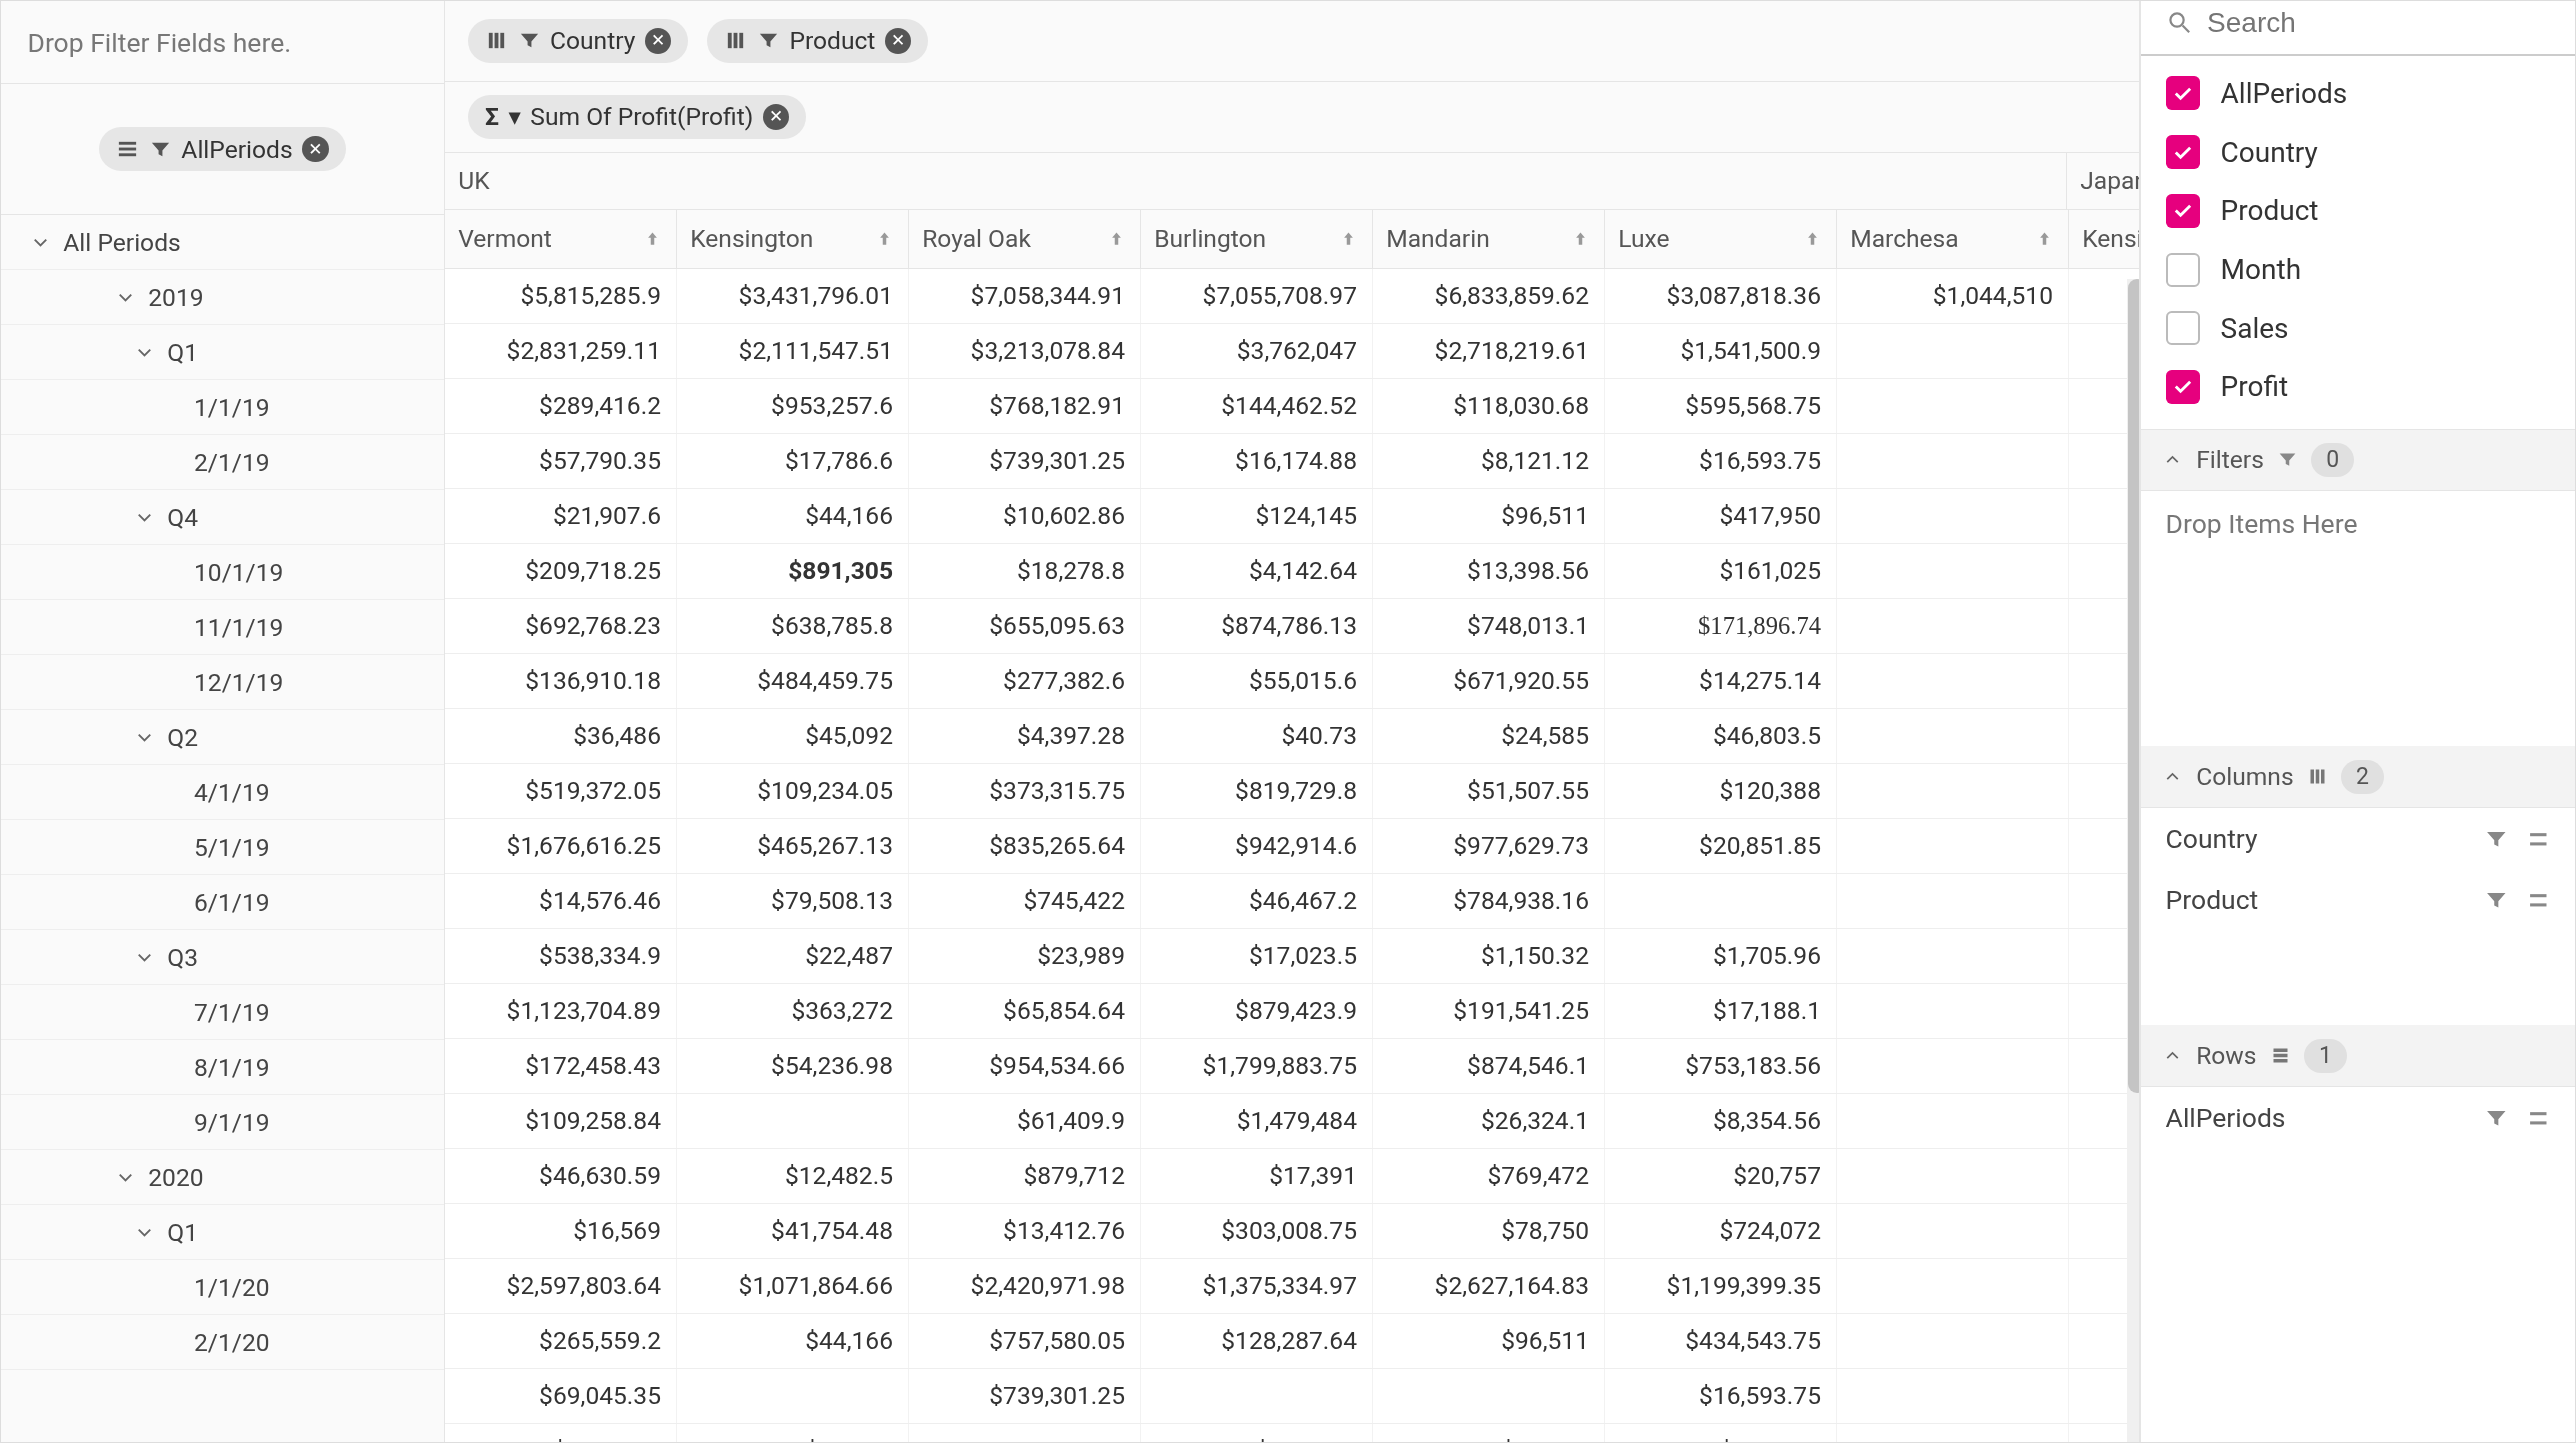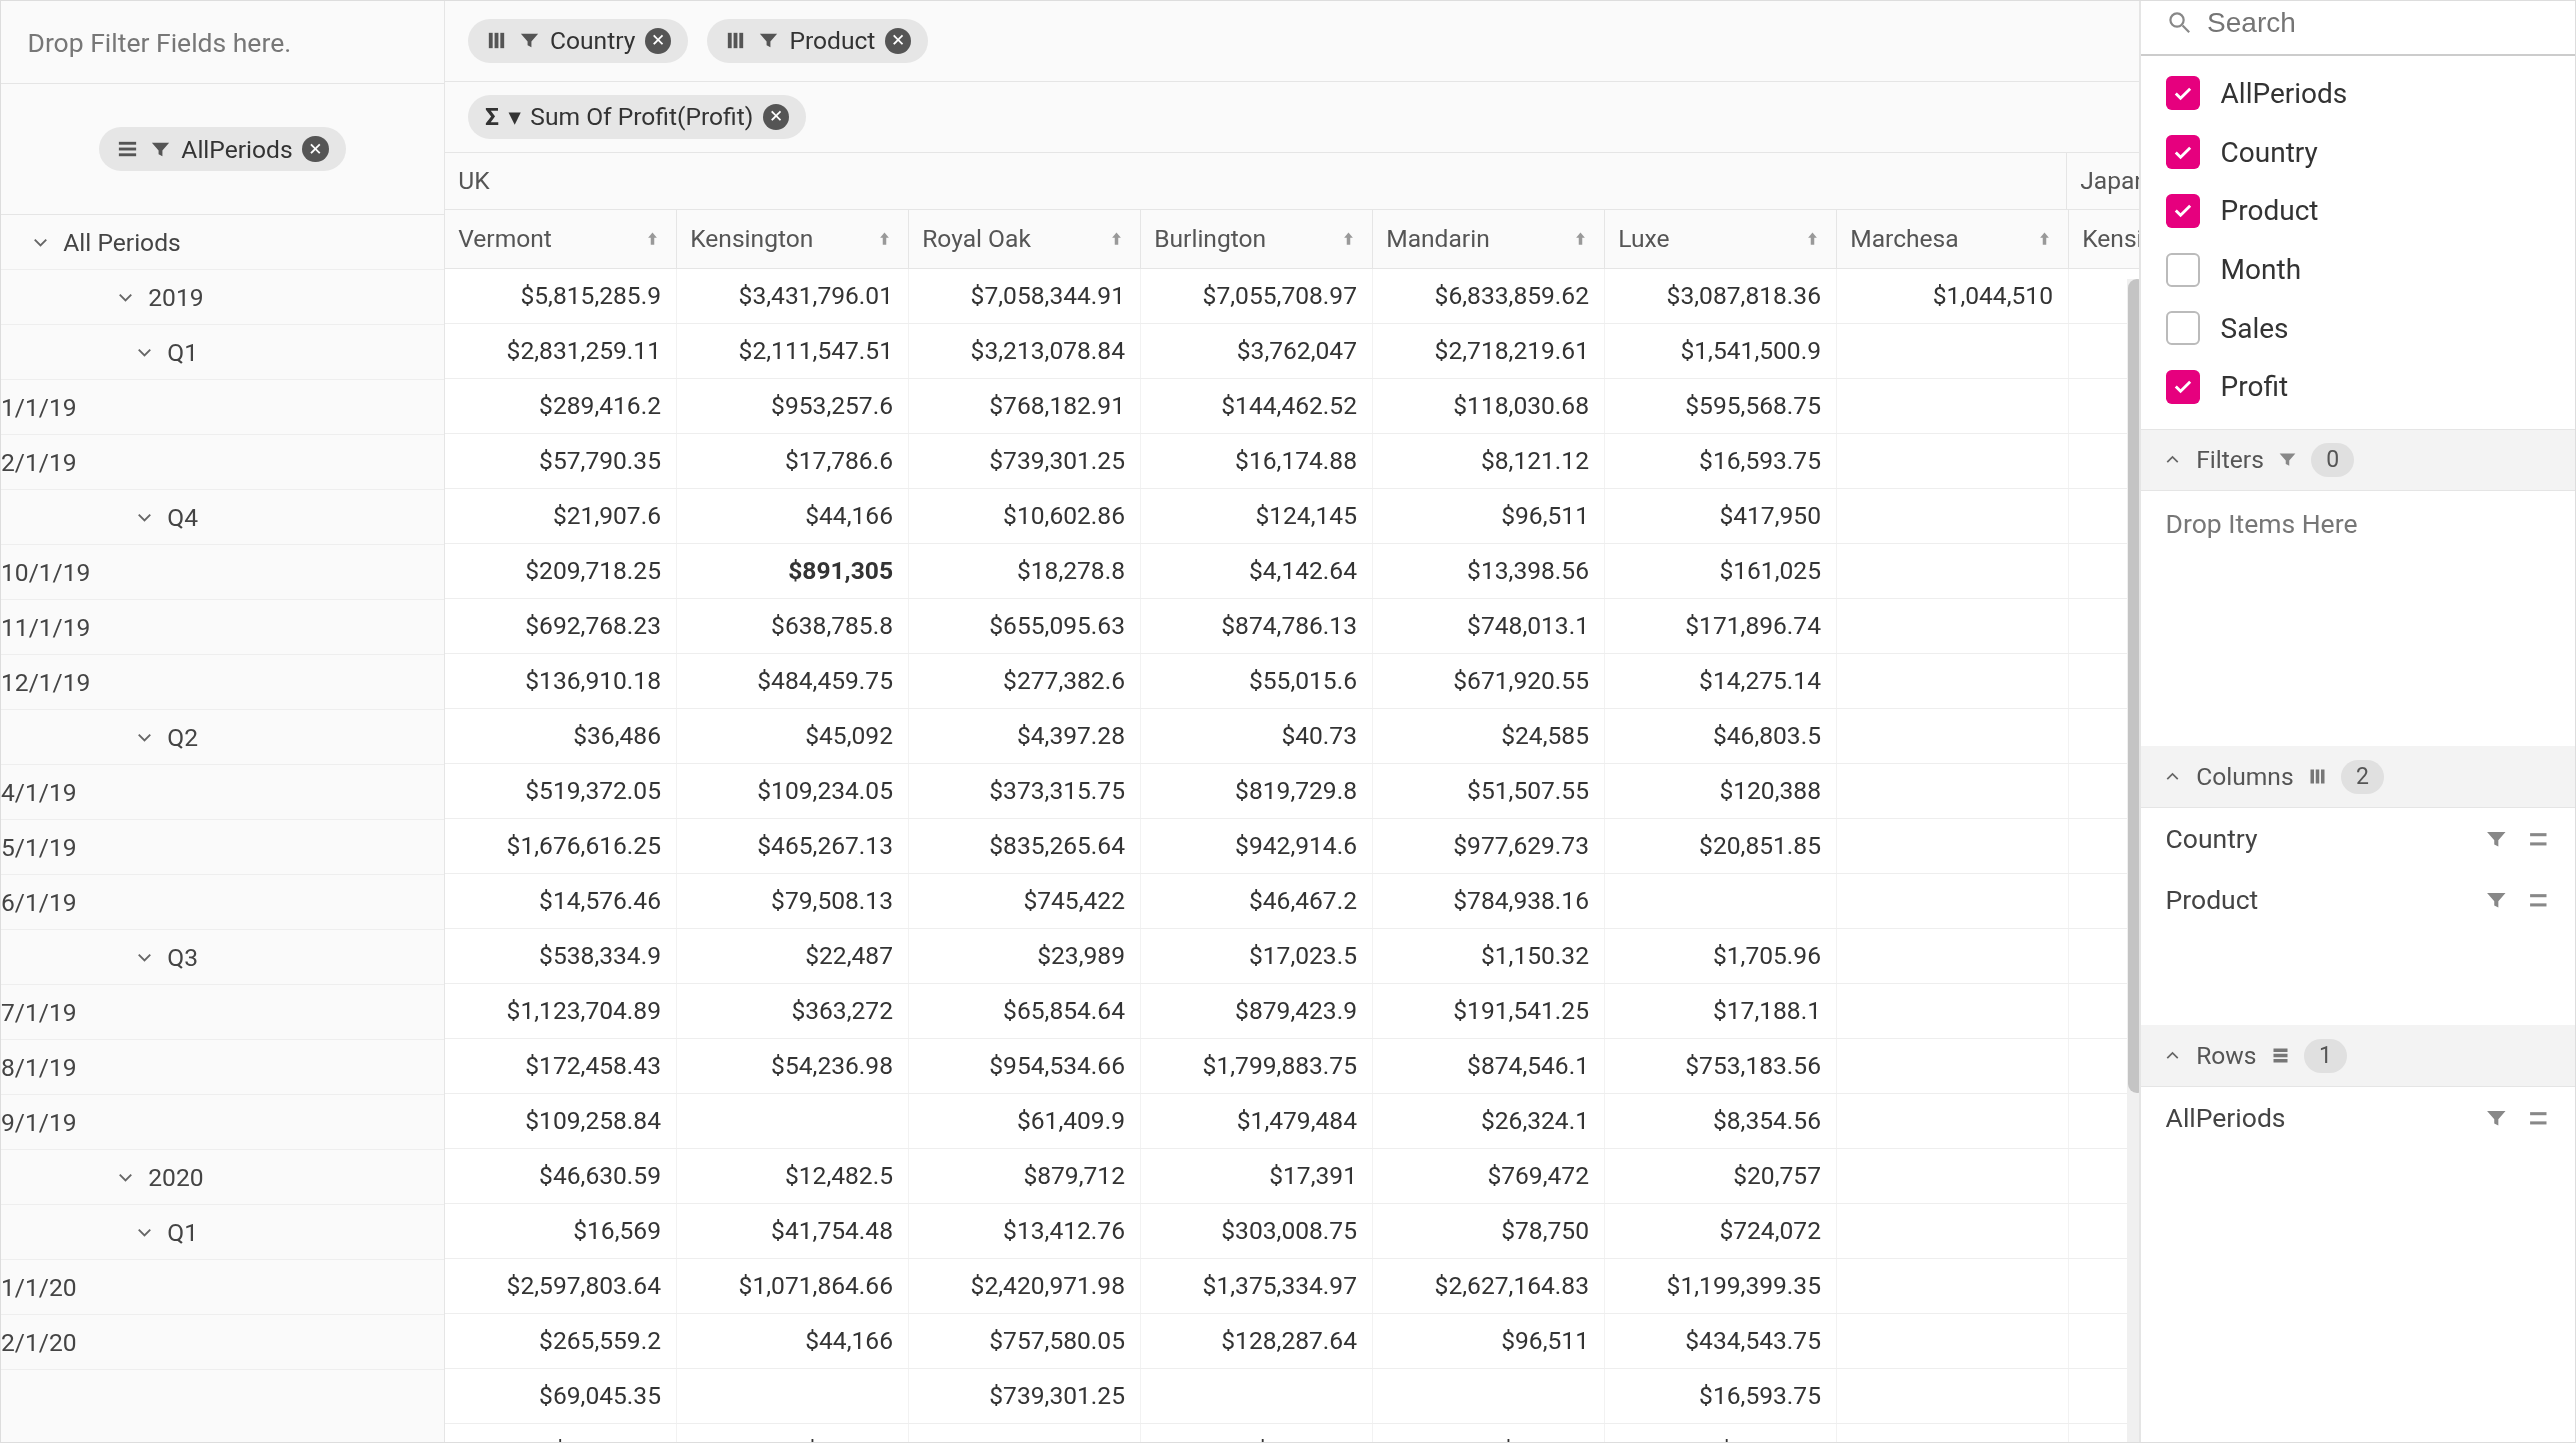--- a/index.html
+++ b/index.html
@@ -162,21 +162,21 @@
   display: flex;
   align-items: center;
   font-size: 24.6px;
   color: #444;
   border-bottom: 0.9px solid #eee;
   padding-right: 11.3px;
 }
 .tree-row.level-0 { padding-left: 28px; }
 .tree-row.level-1 { padding-left: 113px; }
 .tree-row.level-2 { padding-left: 132px; }
-.tree-row.level-3 { }
+.tree-row.level-3 { padding-left: 193px; }
 .chevron {
   margin-right: 11.3px;
   color: #666;
 }
 .chevron svg { width: 23px; height: 23px; }
 
 
 .data-body {
   flex: 1 1 auto;
   overflow: hidden;
@@ -612,21 +612,21 @@
             <div class="data-cell" style="width: 232px;">$161,025</div>
             <div class="data-cell" style="width: 232px;"></div>
             <div class="data-cell" style="width: 151px;">$9</div>
           </div>
           <div class="data-row">
             <div class="data-cell" style="width: 232px;">$692,768.23</div>
             <div class="data-cell" style="width: 232px;">$638,785.8</div>
             <div class="data-cell" style="width: 232px;">$655,095.63</div>
             <div class="data-cell" style="width: 232px;">$874,786.13</div>
             <div class="data-cell" style="width: 232px;">$748,013.1</div>
-            <div class="data-cell" style="width: 232px;">$171,896.74</div>
+            <div class="data-cell" style="width: 232px; font-family: Liberation Serif, serif;">$171,896.74</div>
             <div class="data-cell" style="width: 232px;"></div>
             <div class="data-cell" style="width: 151px;">$</div>
           </div>
           <div class="data-row">
             <div class="data-cell" style="width: 232px;">$136,910.18</div>
             <div class="data-cell" style="width: 232px;">$484,459.75</div>
             <div class="data-cell" style="width: 232px;">$277,382.6</div>
             <div class="data-cell" style="width: 232px;">$55,015.6</div>
             <div class="data-cell" style="width: 232px;">$671,920.55</div>
             <div class="data-cell" style="width: 232px;">$14,275.14</div>

